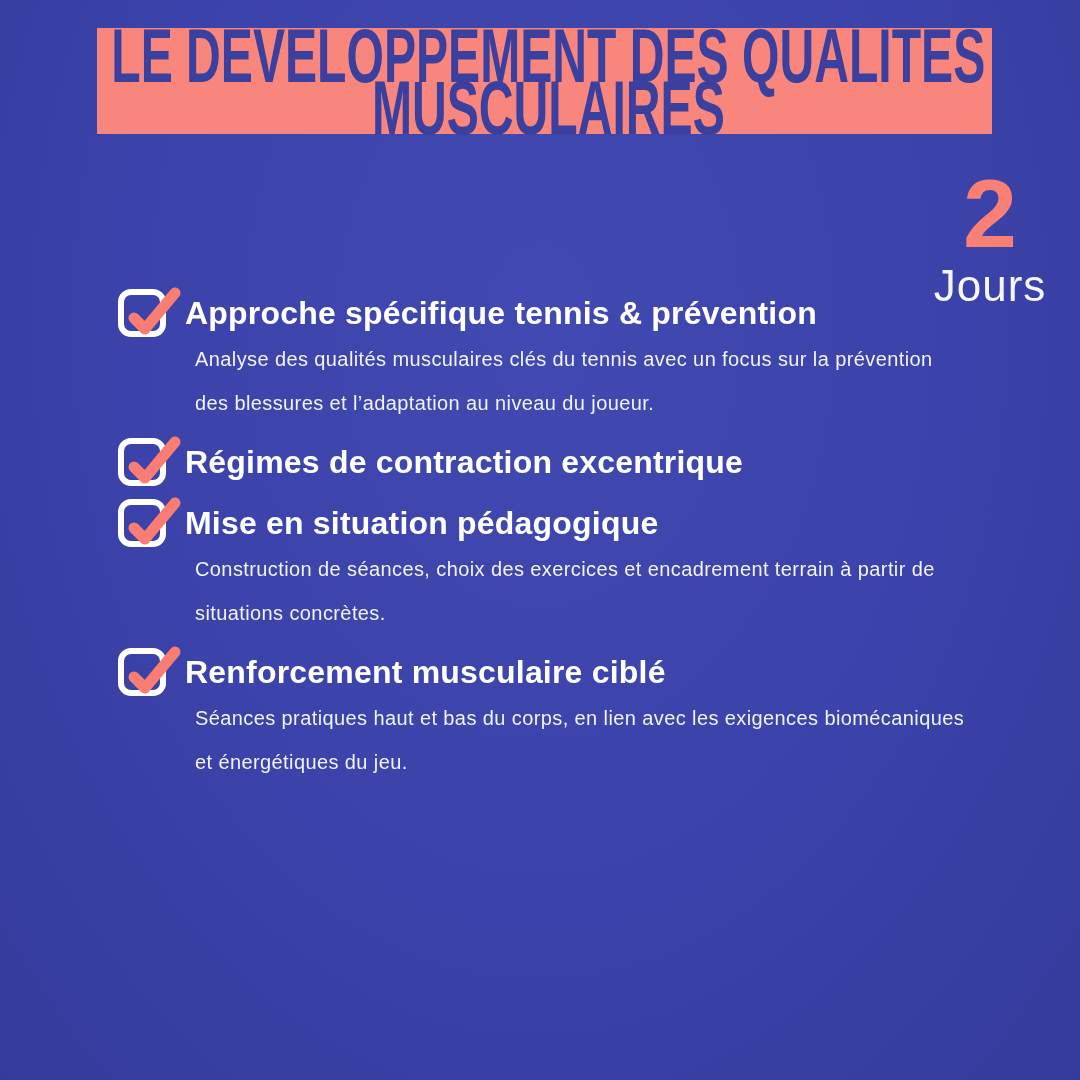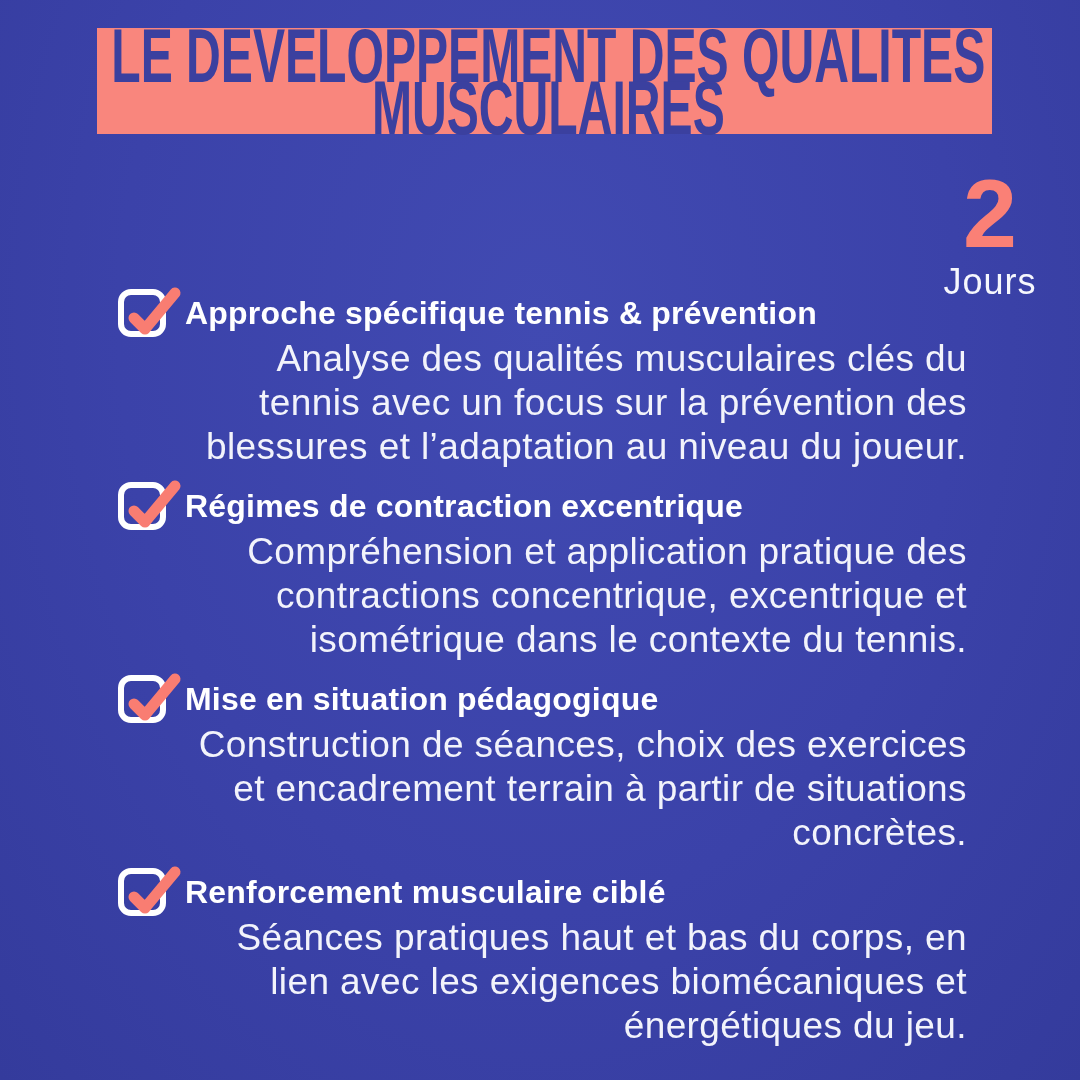--- a/index.html
+++ b/index.html
@@ -49,21 +49,21 @@
     text-align: center;
   }
   .duration-number {
     font-size: 97px;
     line-height: 0.95;
     font-weight: 600;
     color: var(--accent-color, #fa8076);
   }
   .duration-unit {
     margin-top: 4px;
-    font-size: 36px;
+    font-size: 44px;
     line-height: 1;
     font-weight: 400;
     color: #f6f7fd;
     letter-spacing: 1px;
   }
 
   
   .checklist {
     position: absolute;
     left: 118px;
@@ -99,26 +99,25 @@
     font-size: 32px;
     line-height: 48px;
     font-weight: 700;
     letter-spacing: 0.2px;
     color: #ffffff;
     white-space: nowrap;
   }
   .item-desc {
     margin-left: 10px;
     max-width: 772px;
-    font-size: 37px;
+    font-size: 20px;
     line-height: 44px;
     font-weight: 400;
     letter-spacing: 0.4px;
     color: #f2f3fb;
-    text-align: right;
   }
 </style>
 </head>
 <body>
 
 <header class="banner">
   <div class="banner-line">LE DEVELOPPEMENT DES QUALITES</div>
   <div class="banner-line">MUSCULAIRES</div>
 </header>
 
@@ -142,21 +141,20 @@
   </section>
 
   <section class="item">
     <span class="checkbox">
       <svg width="60" height="56" viewBox="0 0 60 56">
         <path d="M12 31 L23 42 L53 6" fill="none" stroke="var(--checkmark-color, #f97d72)" stroke-width="11" stroke-linecap="round" stroke-linejoin="round"></path>
       </svg>
     </span>
     <div class="item-text">
       <div class="item-title">Régimes de contraction excentrique</div>
-      <div class="item-desc">Compréhension et application pratique des contractions concentrique, excentrique et isométrique dans le contexte du tennis.</div>
     </div>
   </section>
 
   <section class="item">
     <span class="checkbox">
       <svg width="60" height="56" viewBox="0 0 60 56">
         <path d="M12 31 L23 42 L53 6" fill="none" stroke="var(--checkmark-color, #f97d72)" stroke-width="11" stroke-linecap="round" stroke-linejoin="round"></path>
       </svg>
     </span>
     <div class="item-text">

